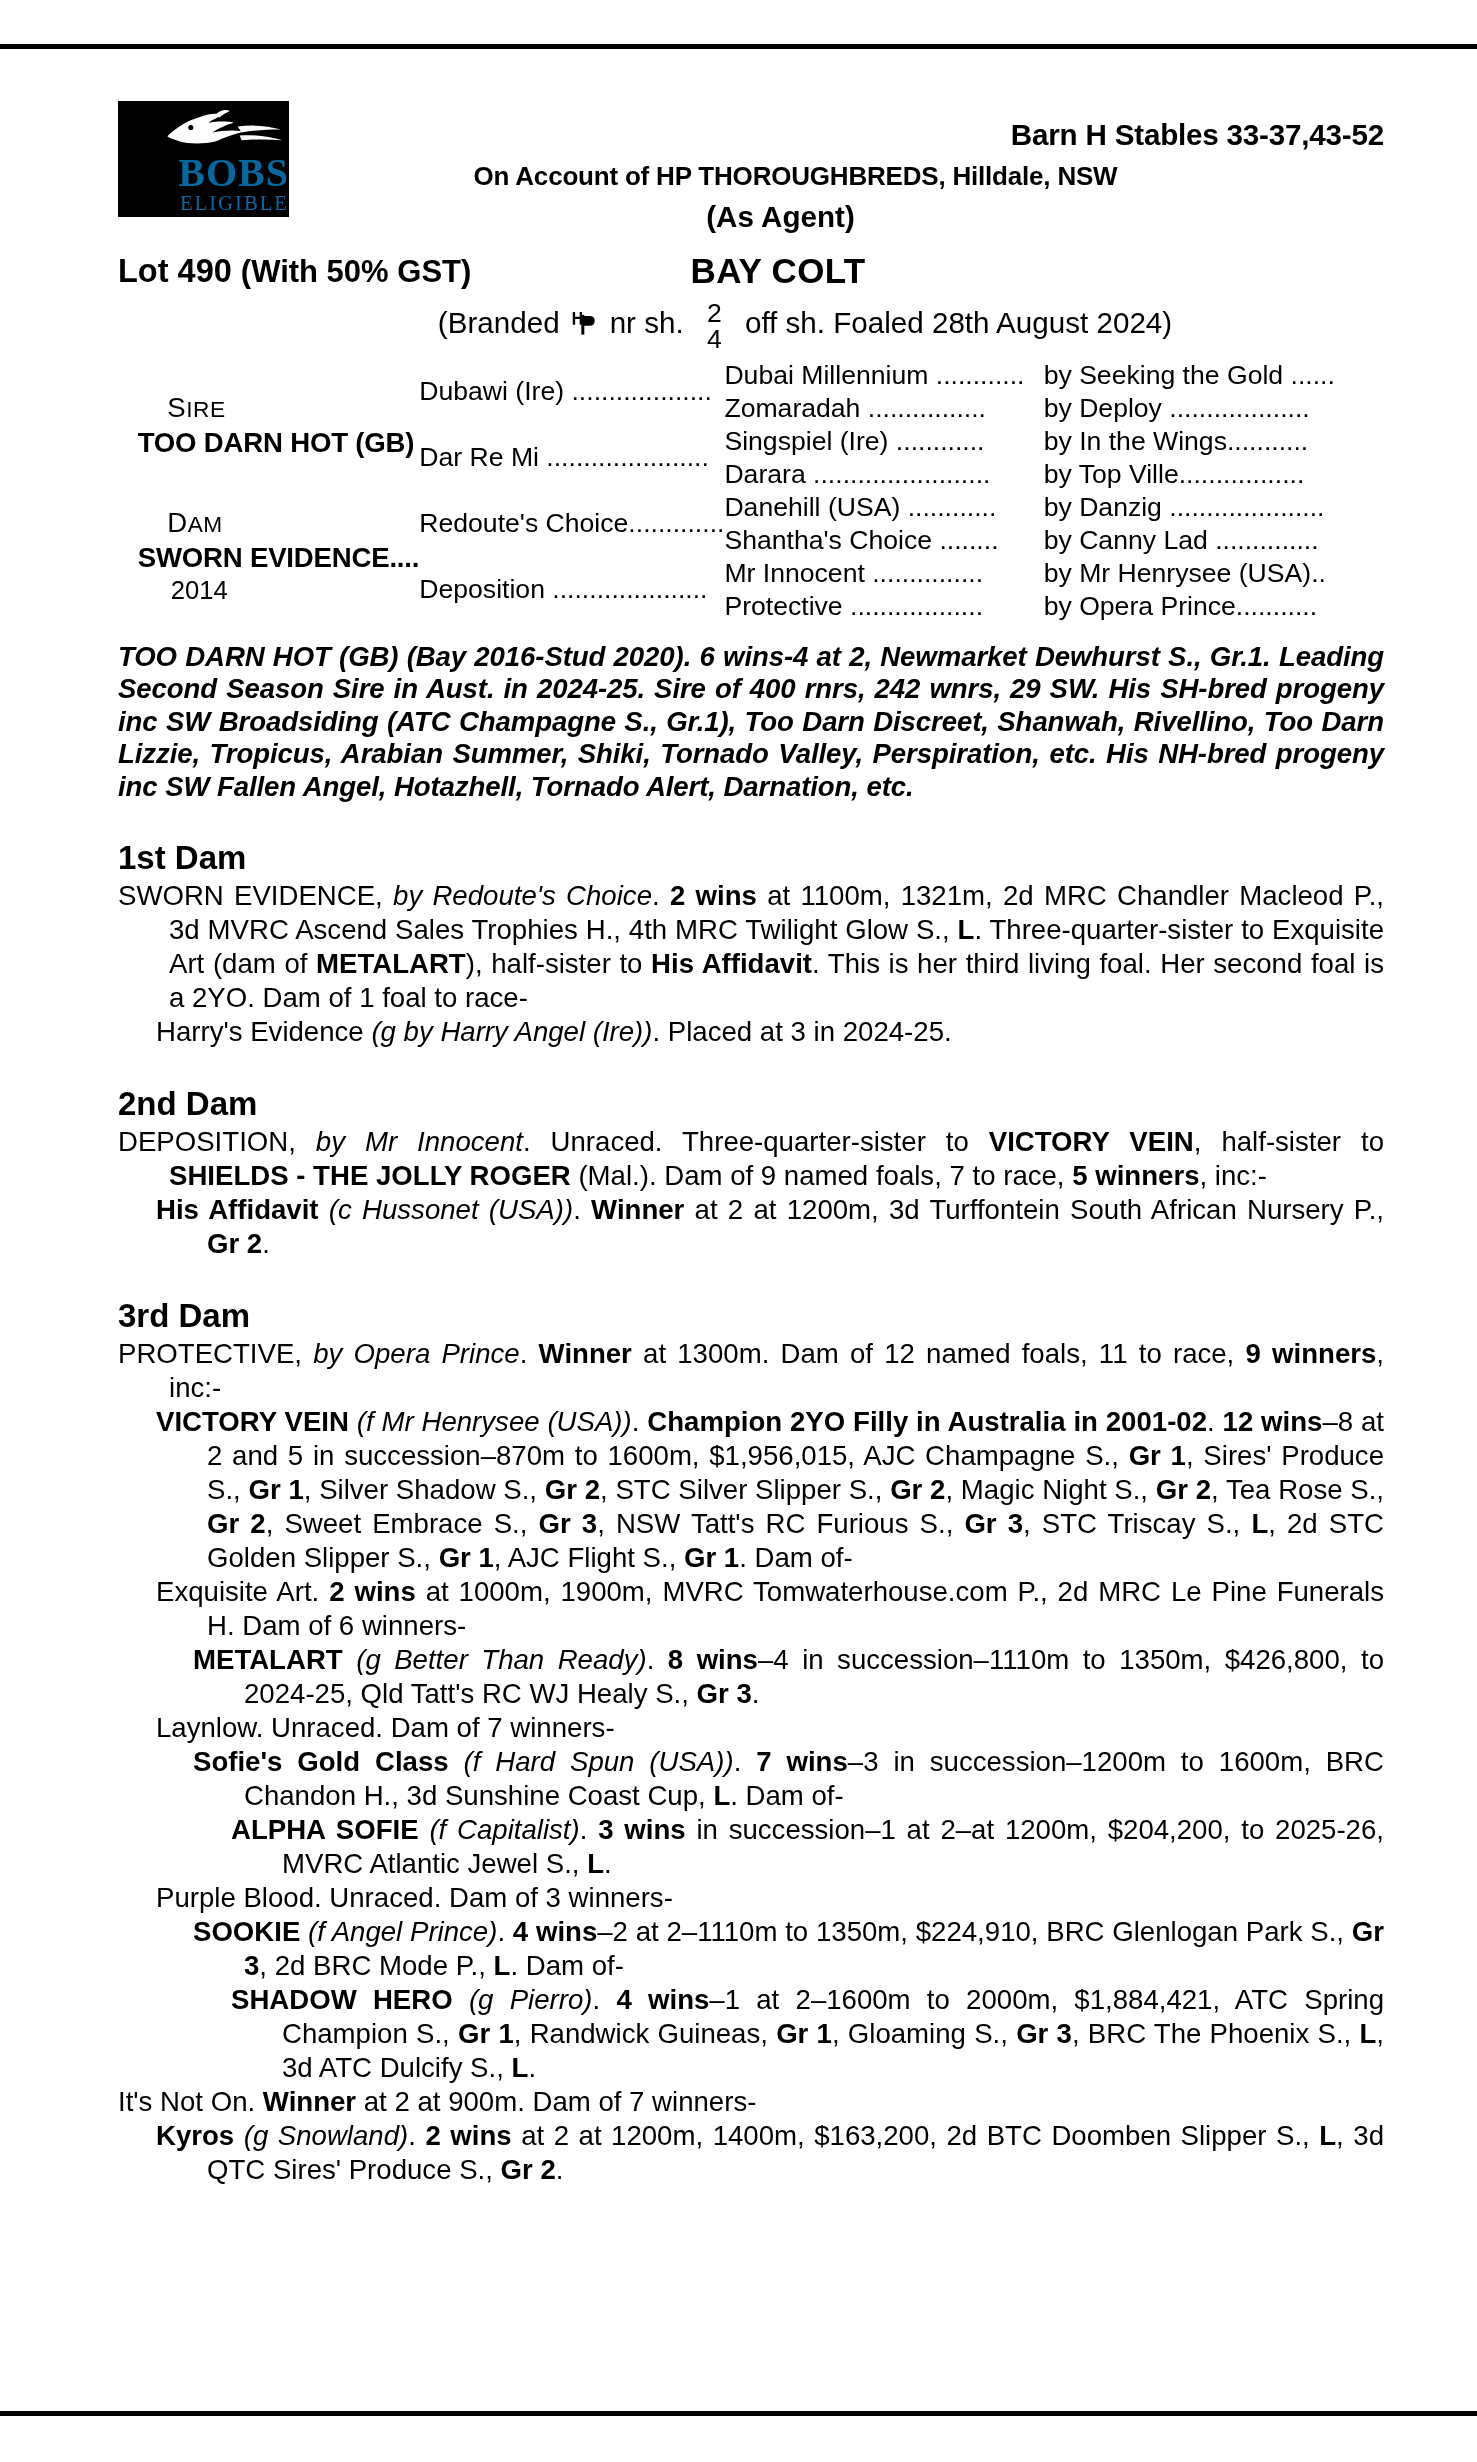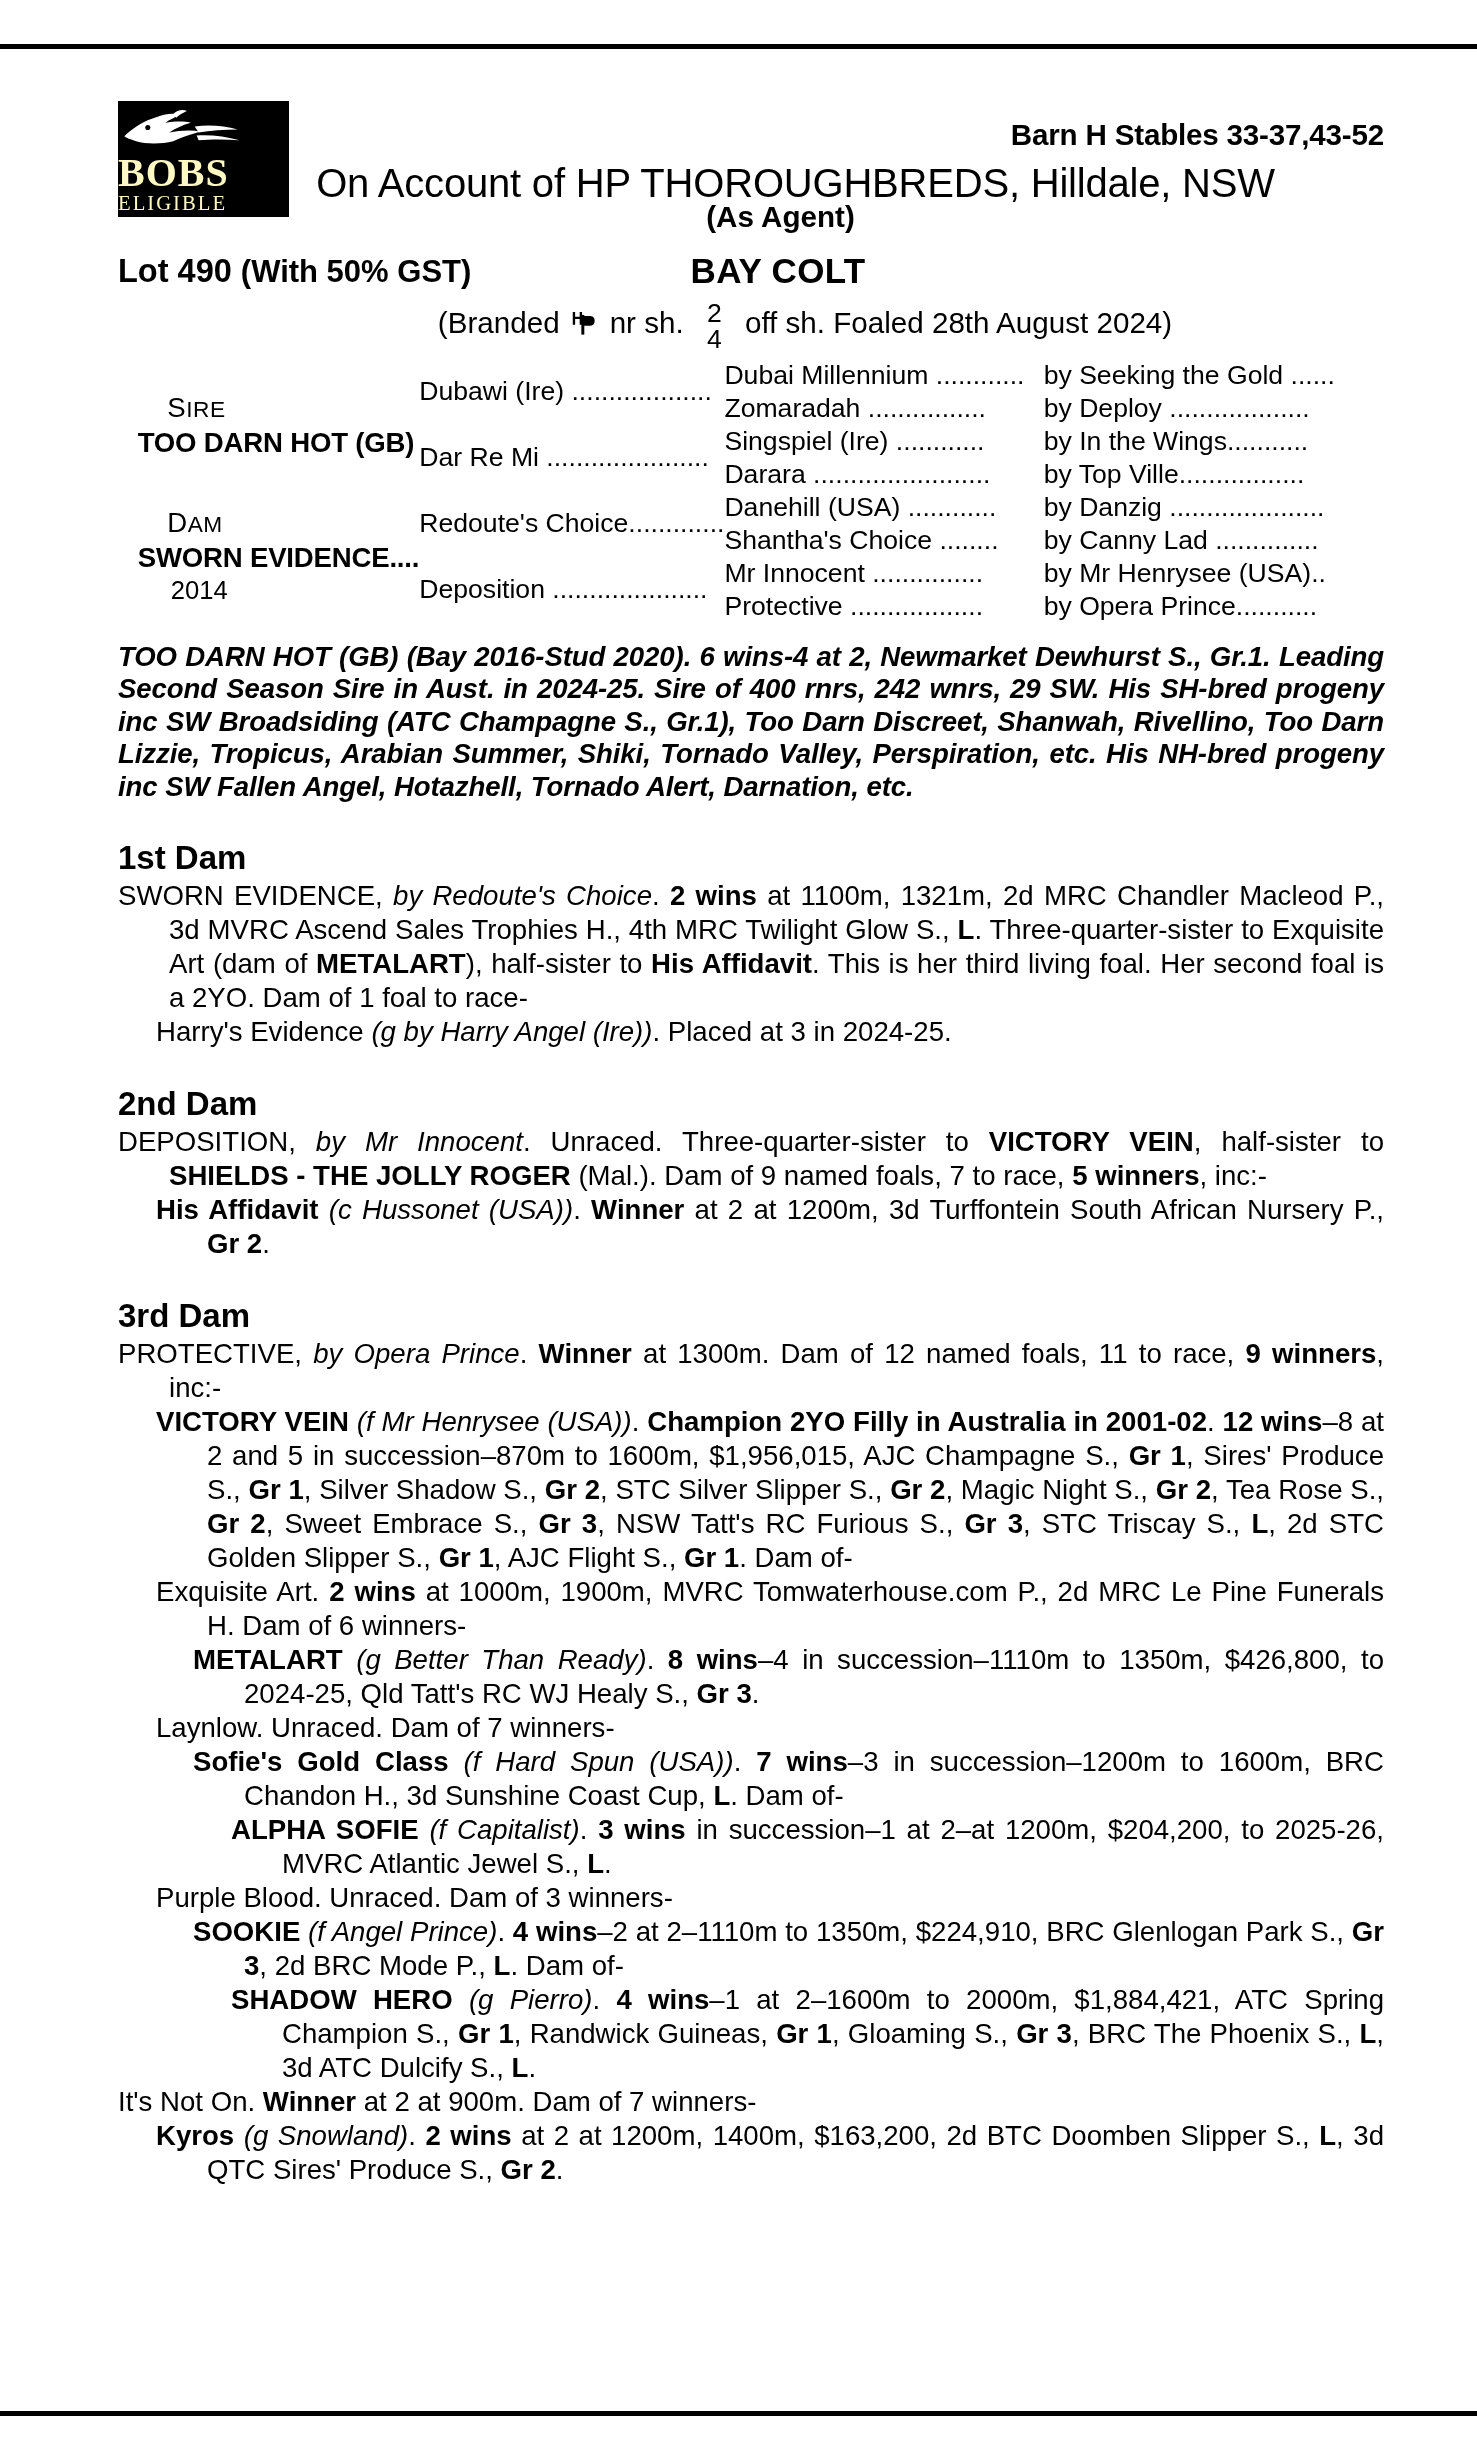--- a/index.html
+++ b/index.html
@@ -48,22 +48,22 @@
     position: relative;
     height: 182px;
   }
   .bobs-logo {
     position: absolute;
     left: 0px;
     top: 31.5px;
     width: 171px;
     height: 116px;
     background: #000000;
-    color: #fef9c3;
-    text-align: left;
+    color: #0369a1;
+    text-align: right;
     overflow: hidden;
   }
   .bobs-horse {
     margin-top: 8.9px;
     height: 43px;
     line-height: 0;
   }
   .bobs-word {
     font-family: "Liberation Serif", serif;
     font-size: 40px;
@@ -87,22 +87,22 @@
     font-stretch: condensed;
     white-space: nowrap;
     letter-spacing: -0.2px;
   }
   .account-line {
     position: absolute;
     left: 0px;
     right: 0px;
     top: 92px;
     text-align: center;
-    font-size: 40px;
-    font-weight: 400;
+    font-size: 26px;
+    font-weight: 700;
     font-stretch: condensed;
     letter-spacing: -0.2px;
     padding-left: 89px;
   }
   .agent-line {
     position: absolute;
     left: 0px;
     right: 0px;
     top: 131px;
     text-align: center;

